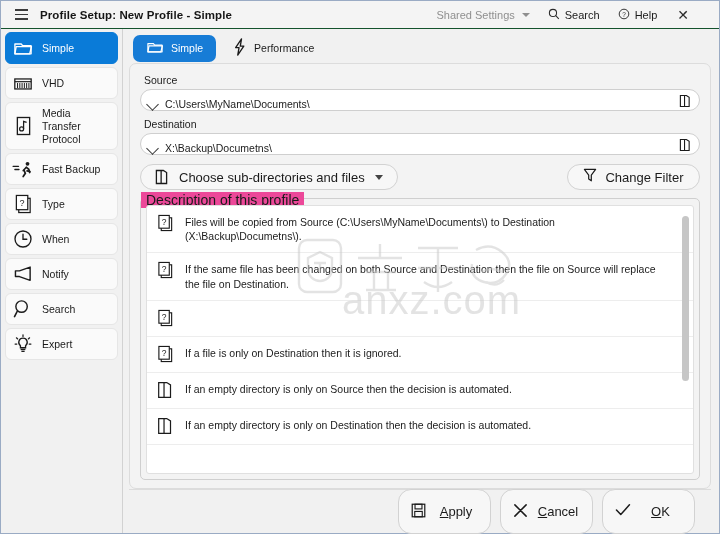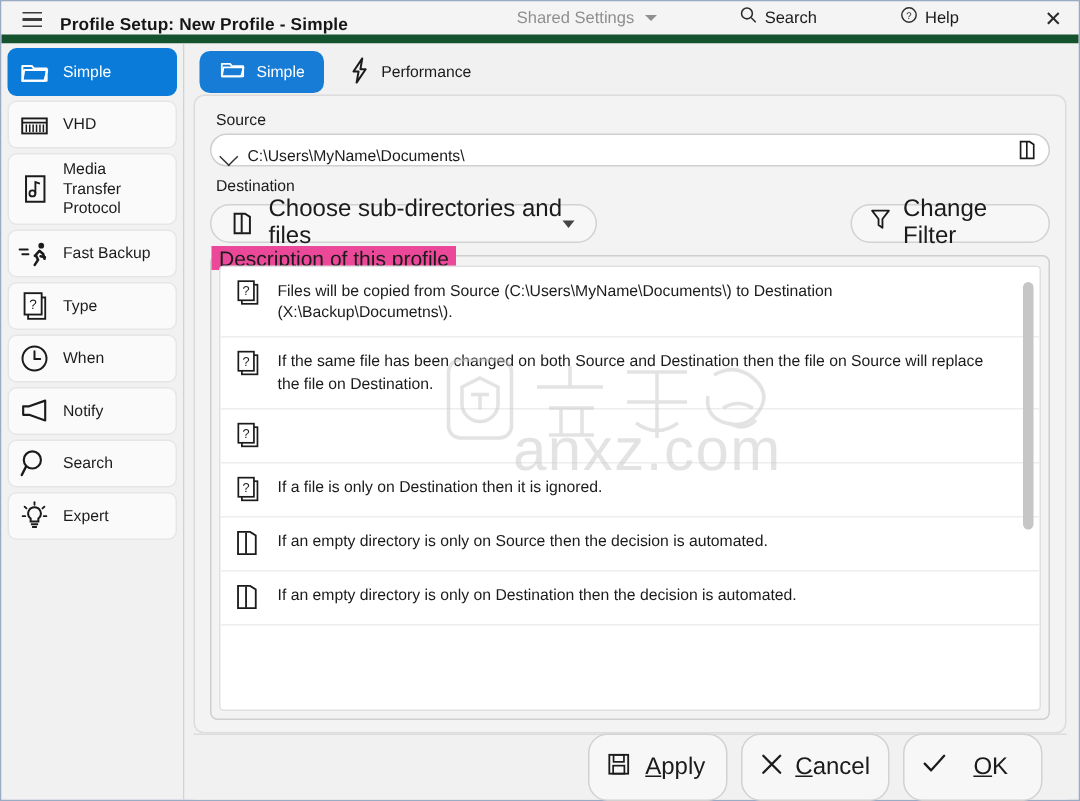--- a/index.html
+++ b/index.html
@@ -19,33 +19,33 @@
     position:absolute; inset:0;
     border:1px solid #9aabc4;
     background:#f1f1f1;
     display:flex; flex-direction:column;
   }
 
   
   #titlebar {
     height:28px; flex:0 0 28px;
     background:#f4f4f4;
-    border-bottom:6px solid #14532d;
-    display:flex; align-items:flex-end;
-    padding:0 0 0 10px;
+    border-bottom:1px solid #14532d;
+    display:flex; align-items:center;
+    padding:0 19px 0 10px;
   }
   .hamburger {
     width:20px; height:20px;
     display:flex; flex-direction:column; justify-content:center;
     align-items:center; gap:3px; cursor:pointer;
     margin-right:9px;
   }
   .hamburger i { display:block; width:13px; height:1.6px; background:#3b3b3b; }
   #title-text { font-weight:bold; font-size:11.5px; letter-spacing:.1px; color:#161616; }
-  #titlebar-right { margin-left:auto; display:flex; align-items:center;gap:37px; }
+  #titlebar-right { margin-left:auto; display:flex; align-items:center; }
   .tb-item {
     display:flex; align-items:center; gap:5px;
     padding:4px 9px; cursor:pointer; font-size:11px; white-space:nowrap;
   }
   .tb-item.muted { color:#8f8f8f; }
   .caret-dn {
     width:0;height:0;border-left:4px solid transparent;border-right:4px solid transparent;
     border-top:4px solid #8f8f8f; margin-left:2px;
   }
   .close-x { padding:4px 11px; font-size:14px; cursor:pointer; color:#2b2b2b; line-height:1; }
@@ -122,21 +122,21 @@
     content:""; position:absolute; left:1px; top:2px;
     width:8px;height:8px;border-left:1.6px solid #333;border-bottom:1.6px solid #333;
     transform:rotate(-45deg);
   }
 
   
   #actions { display:flex; align-items:center; gap:8px; margin:3px 0 8px 0; }
   .btn {
     display:flex; align-items:center; justify-content:center; gap:8px;
     background:#f7f7f7; border:1px solid #d2d2d2; border-radius:13px;
-    height:26px; padding:0 12px; cursor:pointer; font-size:16px;
+    height:26px; padding:0 12px; cursor:pointer; font-size:13px;
   }
   #btn-subdirs { flex:0 0 258px; justify-content:flex-start; padding-left:38px; position:relative; }
   #btn-subdirs .drop-caret { position:absolute; right:14px; top:50%; margin-top:-2px;
     width:0;height:0;border-left:4.5px solid transparent;border-right:4.5px solid transparent;border-top:5px solid #444; }
   #btn-filter { margin-left:auto; flex:0 0 133px; }
 
   
   #groupbox {
     flex:1 1 auto; min-height:0;
     border:1px solid #cfcfcf; border-radius:5px;
@@ -391,20 +391,30 @@
           <span class="val">C:\Users\MyName\Documents\</span>
           <span>
             <svg width="12" height="14" viewBox="0 0 13 15">
                 <path d="M1.5 1.5h6.5l3 2v10h-9.5z" fill="none" stroke="#1b1b1b" stroke-width="1.2"></path>
                 <path d="M6 1.8v11.4" stroke="#1b1b1b" stroke-width="1.2"></path>
               </svg>
           </span>
         </div>
 
         <div class="field-label">Destination</div>
+        <div class="path-row">
+          <span class="chev"></span>
+          <span class="val">X:\Backup\Documetns\</span>
+          <span>
+            <svg width="12" height="14" viewBox="0 0 13 15">
+                <path d="M1.5 1.5h6.5l3 2v10h-9.5z" fill="none" stroke="#1b1b1b" stroke-width="1.2"></path>
+                <path d="M6 1.8v11.4" stroke="#1b1b1b" stroke-width="1.2"></path>
+              </svg>
+          </span>
+        </div>
 
         <div id="actions">
           <div class="btn" id="btn-subdirs">
             <span style="position:absolute;left:14px;top:50%;margin-top:-8px;">
               <svg width="13" height="16" viewBox="0 0 14 17">
                   <path d="M1.5 1.5h7.5l3.5 2.2v11.8h-11z" fill="none" stroke="#1b1b1b" stroke-width="1.4"></path>
                   <path d="M6.6 1.9v13.3" stroke="#1b1b1b" stroke-width="1.4"></path>
                 </svg>
             </span>
             <span>Choose sub-directories and files</span>

